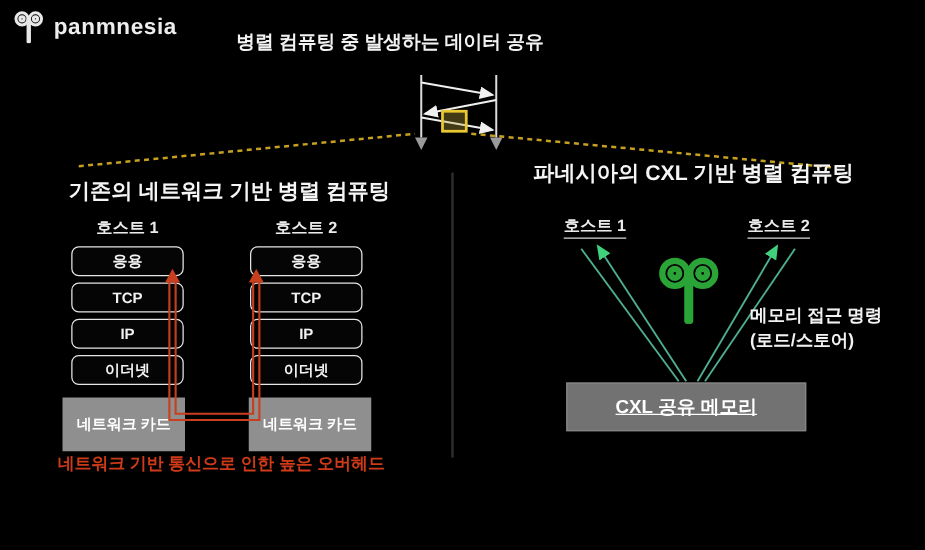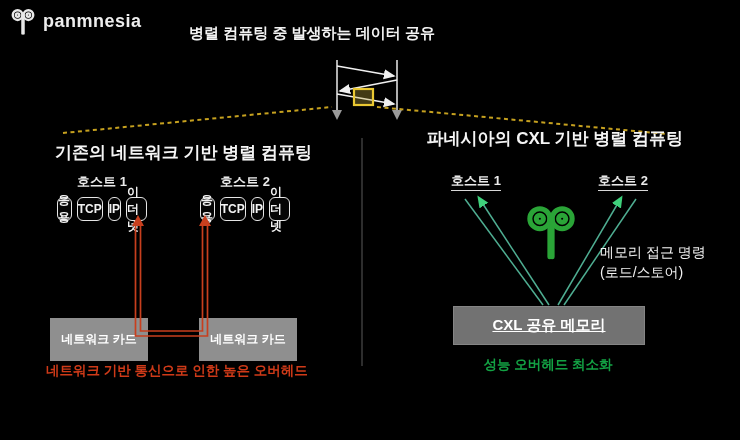--- a/index.html
+++ b/index.html
@@ -12,39 +12,39 @@
   .brand{display:flex;align-items:center;gap:7px;left:10px;top:7px;}
   .brand-text{font-size:18px;font-weight:bold;letter-spacing:0.5px;color:#ededed;}
   
   .top-caption{left:0;top:24px;width:624px;text-align:center;font-size:15px;font-weight:bold;color:#f2f2f2;}
   
   .section-title{font-size:17px;font-weight:bold;color:#f5f5f5;text-align:right;}
   .host-label{font-size:13px;font-weight:bold;color:#eaeaea;text-align:center;}
   .host-label.underlined{text-decoration:none;}
   .host-label.underlined span{border-bottom:1.5px solid #d8d8d8;padding-bottom:2px;}
   
-  .stack{display:flex;flex-direction:row;gap:5px;justify-content:space-between;}
+  .stack{display:flex;flex-direction:column;gap:5px;justify-content:space-between;}
   .layer-box{
     height:22px;border:1.5px solid #e6e6e6;border-radius:6px;background:#050505;
     display:flex;align-items:center;justify-content:center;
     font-size:12px;font-weight:bold;color:#f2f2f2;
   }
   .card-box{
     background:#8f8f8f;color:#fff;font-size:12px;font-weight:bold;
     display:flex;align-items:center;justify-content:center;height:43px;
   }
   .caption-red{font-size:13.5px;font-weight:bold;text-align:center;}
   .caption-green{font-size:13.5px;font-weight:bold;text-align:center;}
   .divider{width:2px;background:#2d2d2d;}
   .memory-box{
     background:#727272;border:1px solid #858585;color:#fff;
     display:flex;align-items:center;justify-content:center;
     font-size:15px;font-weight:bold;
   }
-  .memory-note{font-size:14px;font-weight:normal;line-height:20px;color:#f2f2f2;}
+  .memory-note{font-size:14px;font-weight:bold;line-height:20px;color:#f2f2f2;}
   svg{display:block;}
 </style>
 </head>
 <body>
 
 <div id="stage">
 
   <div class="abs brand">
     <span>
       <svg width="26" height="28" viewBox="0 0 48 52" fill="none">
@@ -157,15 +157,14 @@
     </svg>
   </div>
 
   <div class="abs memory-note" style="left:600px;top:242px;">
     <div>메모리 접근 명령</div>
     <div>(로드/스토어)</div>
   </div>
 
   <div class="abs memory-box" style="left:453px;top:306px;width:190px;height:37px;text-decoration:underline;">CXL 공유 메모리</div>
 
-  <div class="abs caption-green" style="left:453px;top:356px;width:190px;color:#13a244;">성능 오버헤드 최소화</div>
 
 </div>
 
 </body></html>

